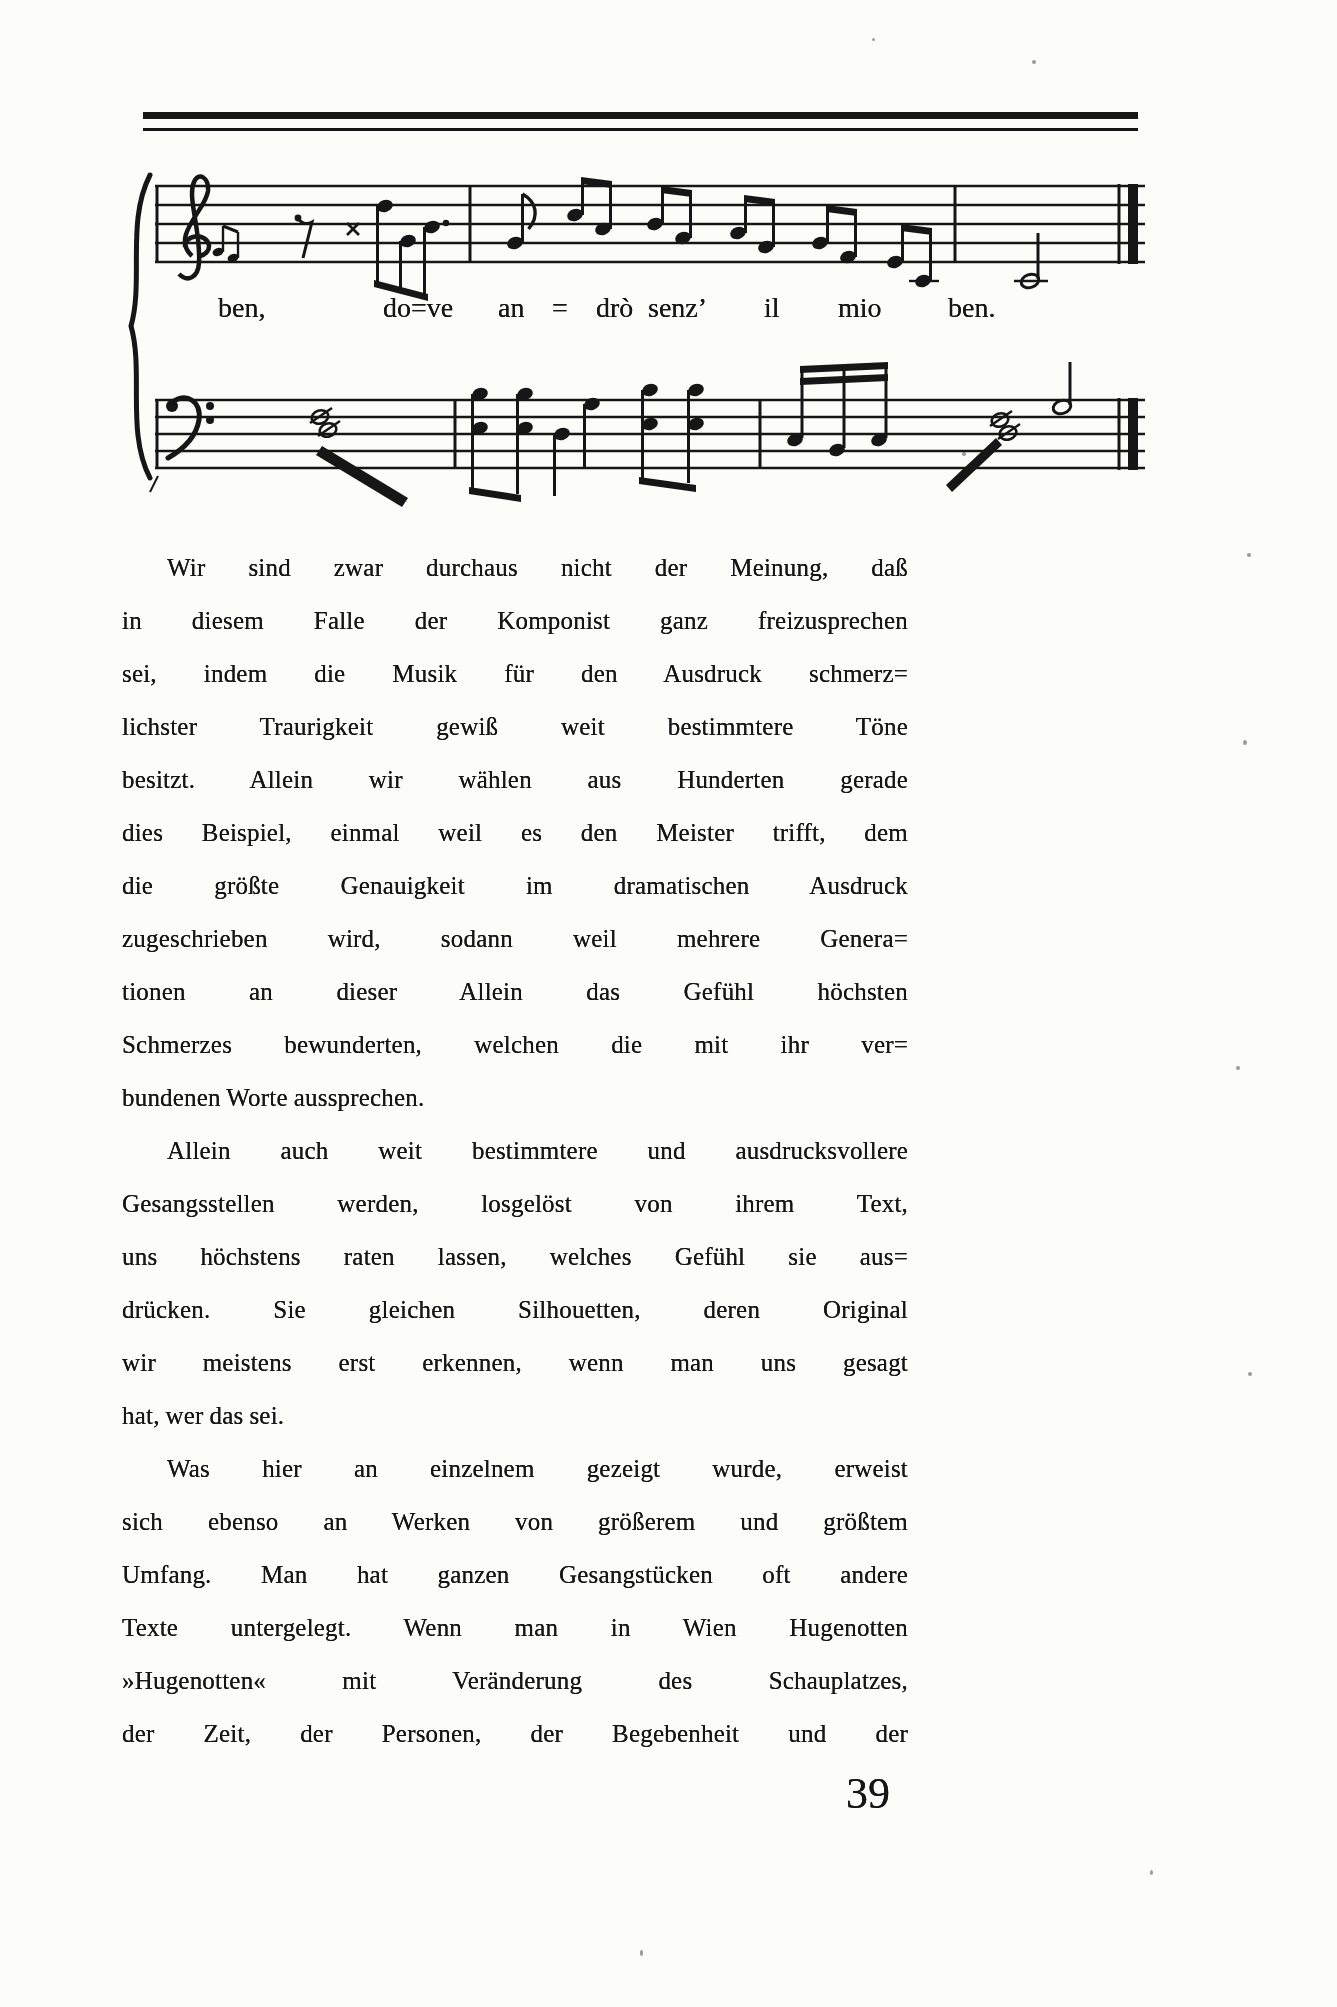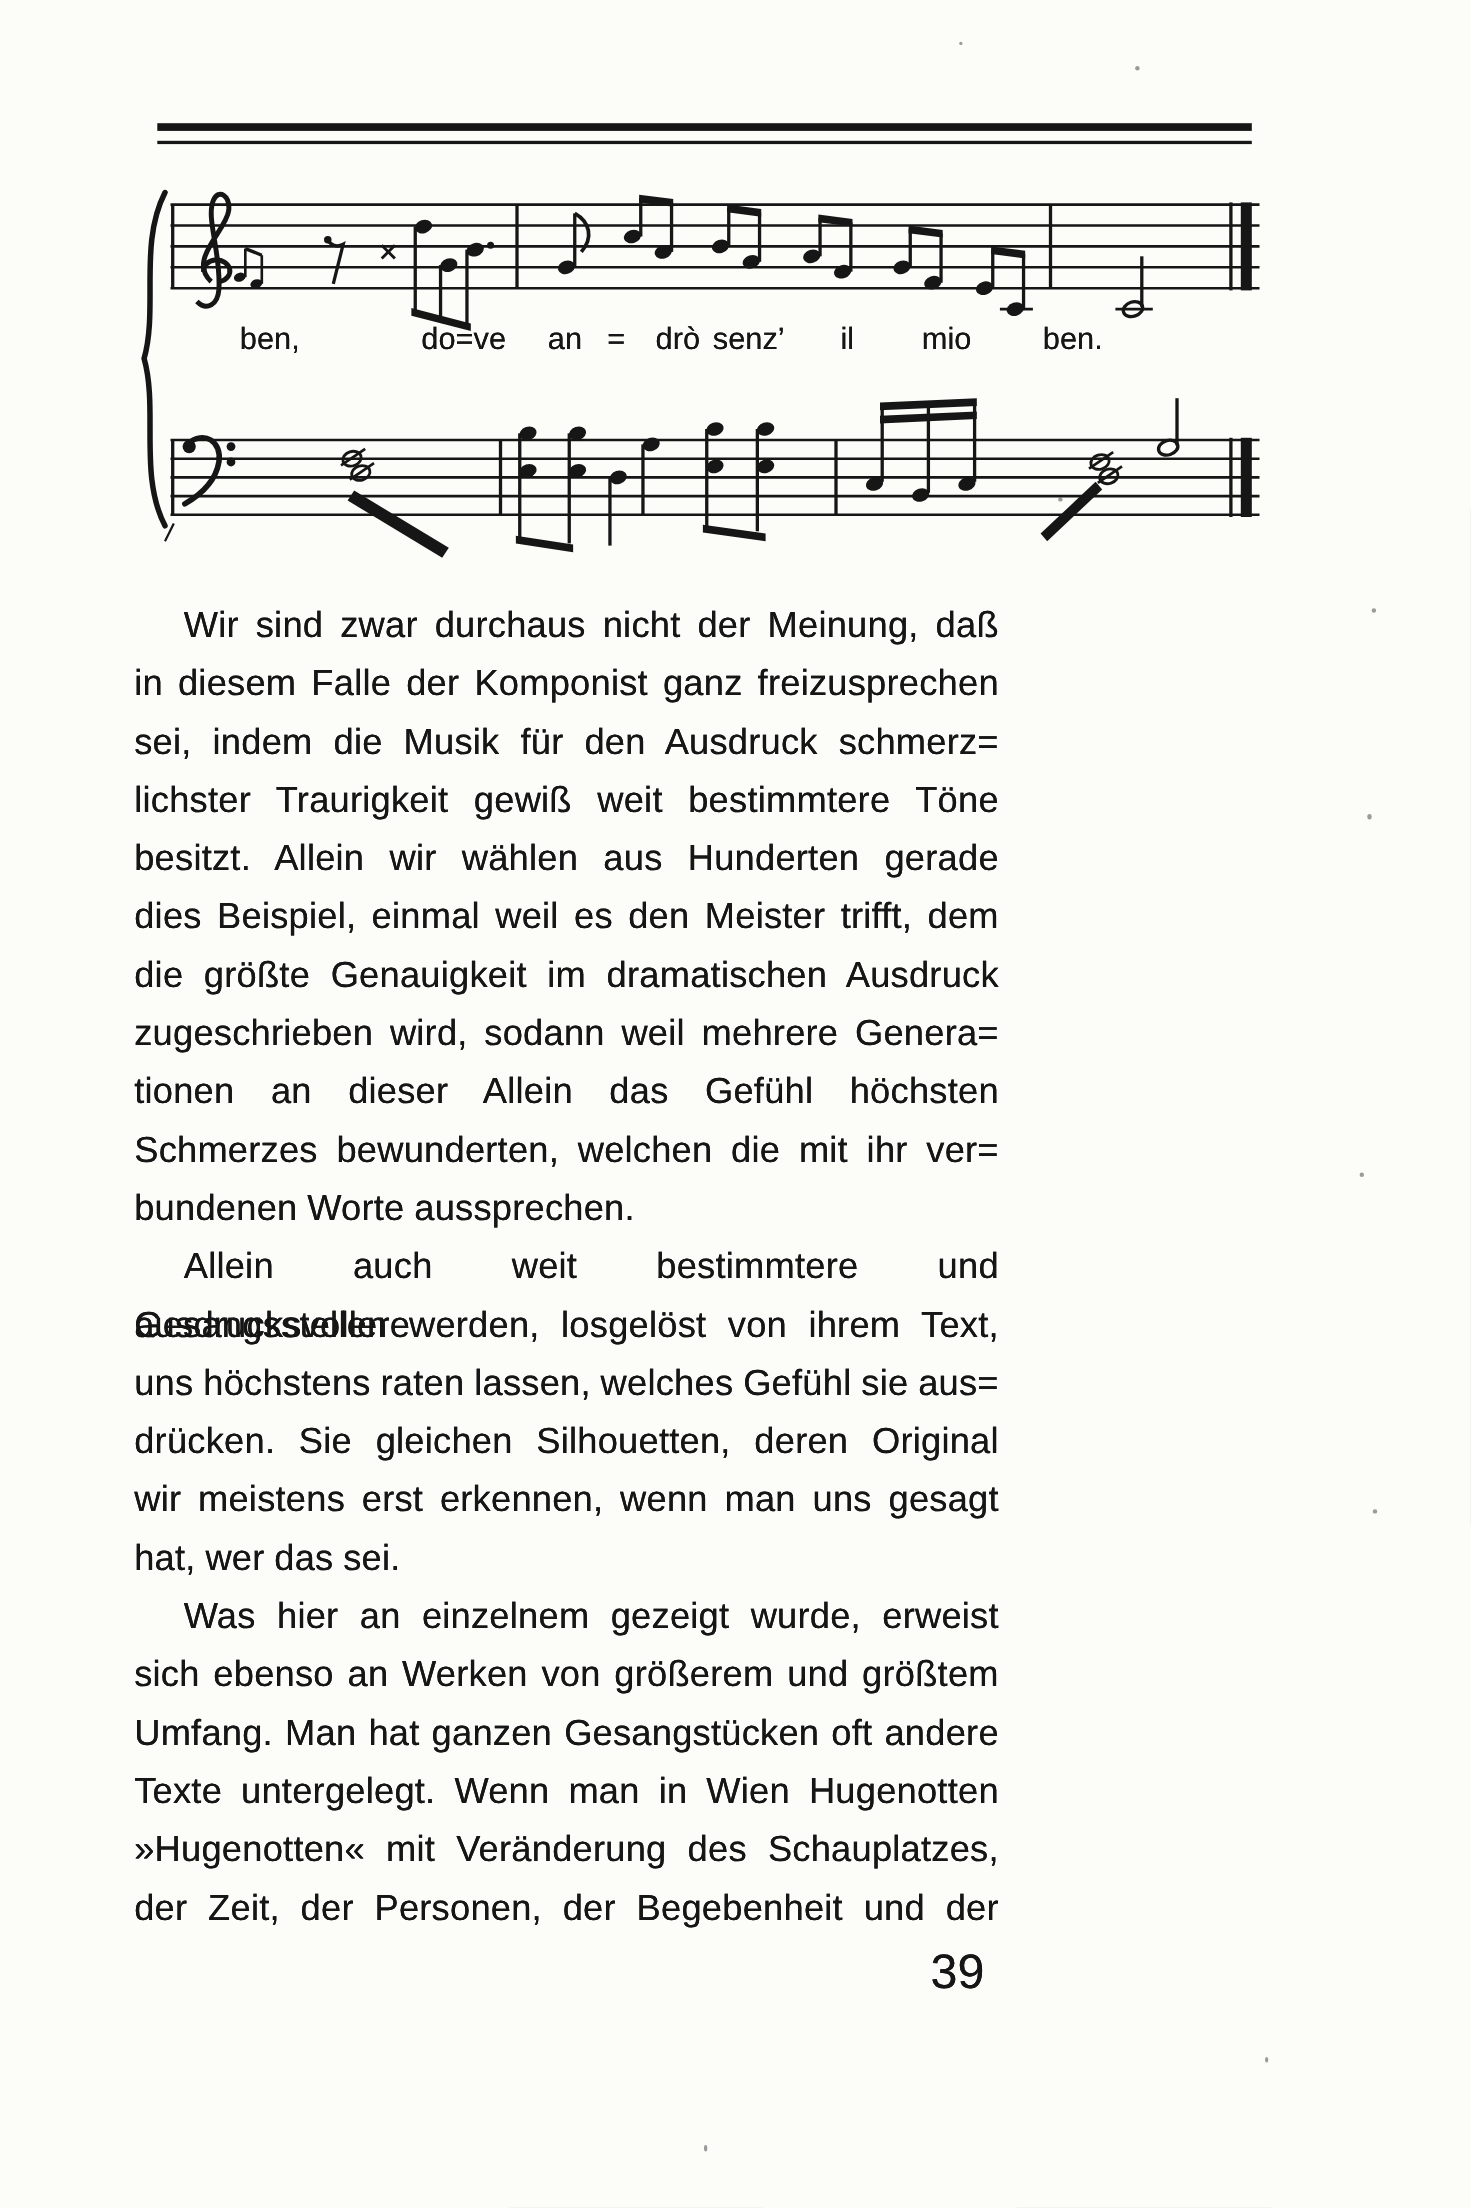--- a/index.html
+++ b/index.html
@@ -1,20 +1,20 @@
 <!DOCTYPE html>
 <html><head>
 <meta charset="utf-8">
 <style>
   html,body{margin:0;padding:0;background:#e8e8e8}
   .page{position:relative;width:1337px;height:2007px;background:#fcfcf9;color:#161616;
-        font-family:Liberation Sans, sans-serif;overflow:hidden}
+        font-family:Liberation Serif, serif;overflow:hidden}
   .rule{position:absolute;background:#161616}
   .textblock{position:absolute;left:122px;top:541px;width:786px}
-  .tl{font-size:33px;line-height:53px;height:53px;text-align:justify;text-align-last:justify;
+  .tl{font-size:25px;line-height:53px;height:53px;text-align:justify;text-align-last:justify;
       letter-spacing:.2px;word-spacing:-.5px;text-shadow:0 0 .6px #161616;white-space:normal}
   .tl.indent{text-indent:45px}
   .tl.last{text-align-last:left}
   .lyr{position:absolute;font-size:28px;text-shadow:0 0 .6px #161616;white-space:nowrap}
   .pageno{position:absolute;left:846px;top:1768px;font-size:44px;text-shadow:0 0 .6px #161616}
   .speck{position:absolute;background:#3a3a3a;border-radius:50%;opacity:.5}
   svg .ink{stroke:#161616}
 </style>
 </head>
 <body>

